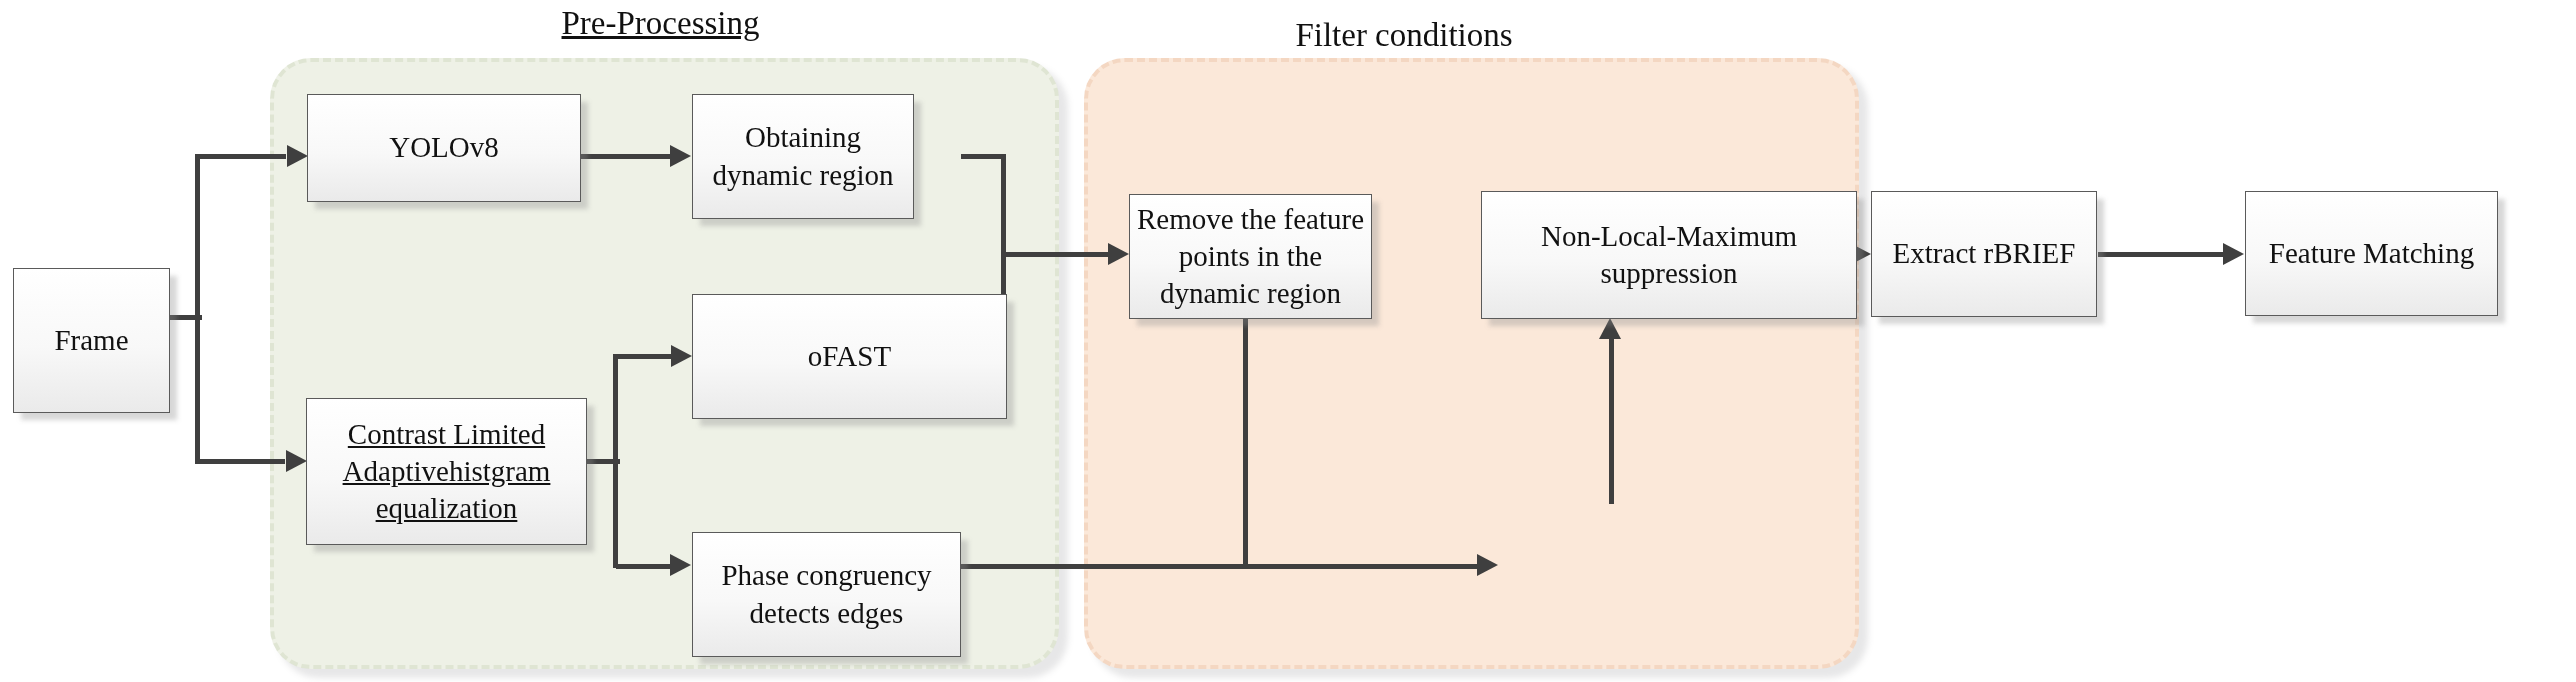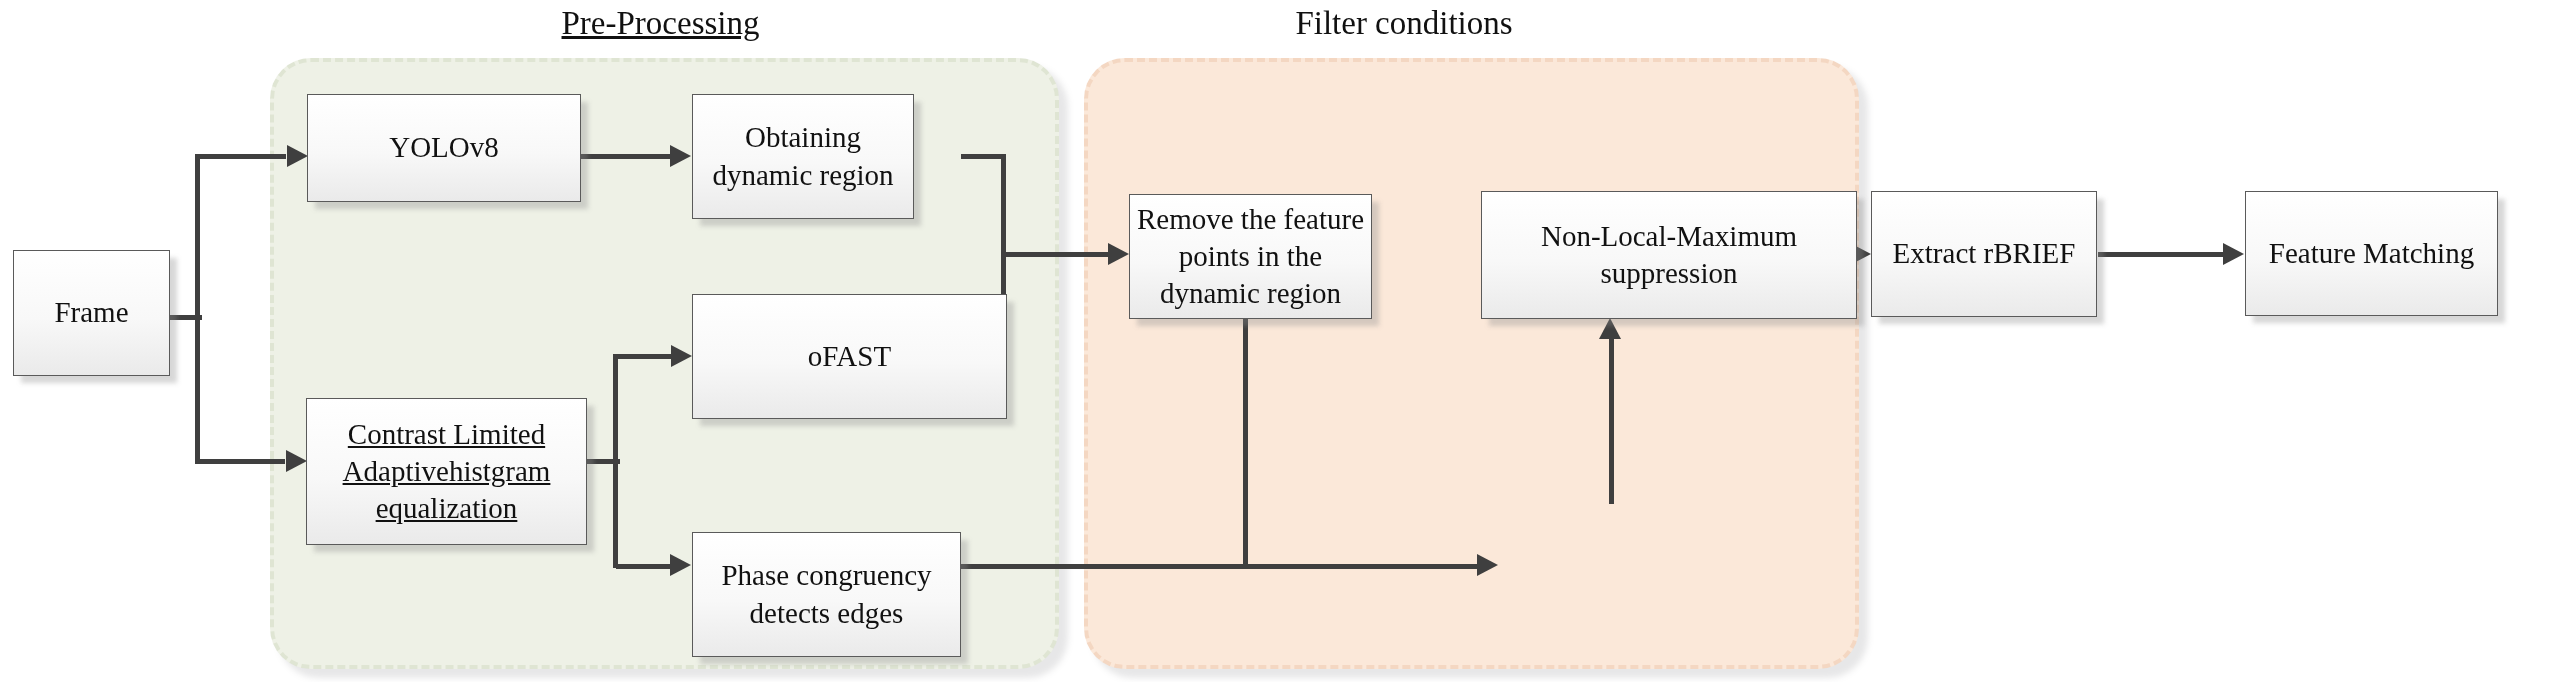--- a/index.html
+++ b/index.html
@@ -21,34 +21,34 @@
     left:1084px;top:58px;width:767px;height:603px;
     background:#fbe8d9;border:4.1px dashed #f4d7c2;
     box-shadow:8.2px 8.2px 5.9px rgba(120,120,130,0.18);
   }
   .panel-title{
     position:absolute;top:0;height:47px;line-height:47px;
     font-size:33px;text-align:center;color:#111;
     white-space:nowrap;
   }
   .panel-title--pre{left:270px;width:781px;text-decoration:underline;}
-  .panel-title--filter{left:1084px;width:640px;}
+  .panel-title--filter{left:1084px;width:640px;margin-top:12px;}
 
   
   .node{
     position:absolute;
     background:linear-gradient(to bottom,#ffffff 0%,#f8f8f8 55%,#eaeaea 100%);
     border:1.2px solid #5a5a5a;
     box-shadow:8.2px 8.2px 4.7px rgba(140,140,140,0.35);
     display:flex;align-items:center;justify-content:center;
     text-align:center;font-size:29px;line-height:1.28;
     white-space:pre-line;box-sizing:border-box;
     padding:0 4.7px;
   }
-  .node--frame{left:13px;top:250px;width:157px;height:126px;}
+  .node--frame{left:13px;top:268px;width:157px;height:145px;}
   .node--yolo{left:307px;top:94px;width:274px;height:108px;}
   .node--obtaining{left:692px;top:94px;width:222px;height:125px;}
   .node--clahe{left:306px;top:398px;width:281px;height:147px;text-decoration:underline;}
   .node--ofast{left:692px;top:294px;width:315px;height:125px;}
   .node--phase{left:692px;top:502px;width:269px;height:125px;margin-top:30px;}
   .node--remove-dynamic{left:1129px;top:194px;width:243px;height:125px;}
   .node--nlm{left:1481px;top:191px;width:376px;height:128px;}
   .node--remove-edges{left:1498px;top:504px;width:226px;height:123px;}
   .node--extract{left:1871px;top:191px;width:226px;height:126px;}
   .node--matching{left:2245px;top:191px;width:253px;height:125px;}

